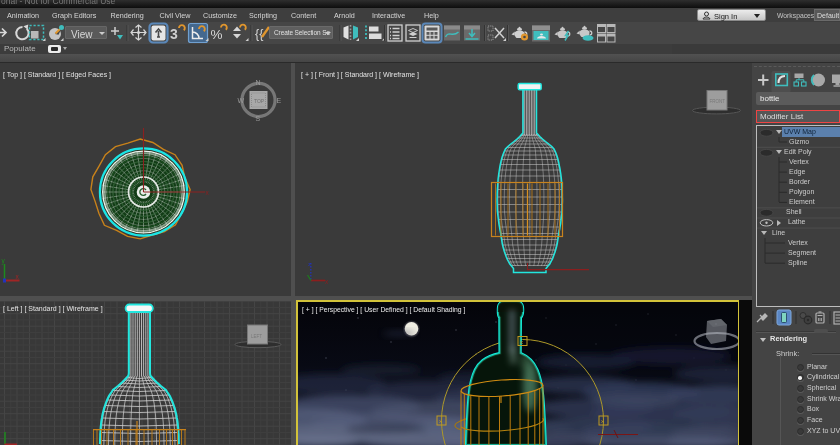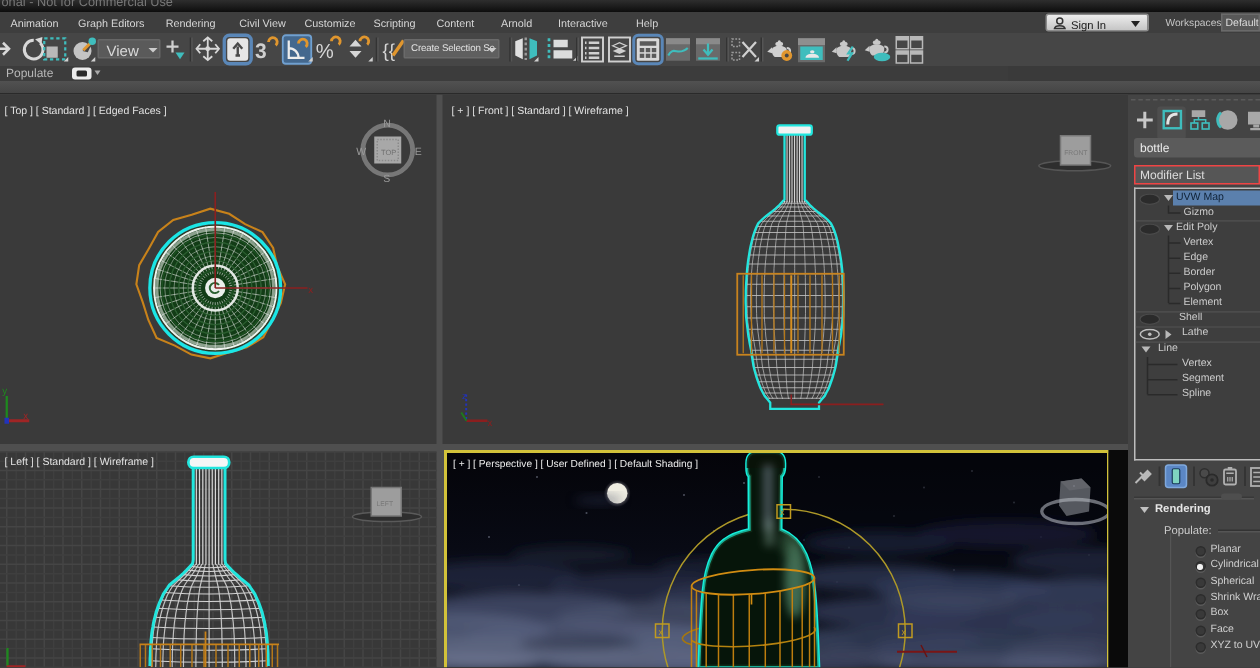--- a/index.html
+++ b/index.html
@@ -705,21 +705,21 @@
 <line x1="78" y1="2" x2="78" y2="15" stroke="#333" stroke-width="1.2"></line>
 <rect x="82" y="3" width="9" height="12" fill="none" stroke="#b0b0b0" stroke-width="1.2"></rect>
         <line x1="83.5" y1="6" x2="89" y2="6" stroke="#b0b0b0" stroke-width="1"></line>
         <line x1="83.5" y1="9" x2="89" y2="9" stroke="#b0b0b0" stroke-width="1"></line>
         <line x1="83.5" y1="12" x2="89" y2="12" stroke="#b0b0b0" stroke-width="1"></line>
 </svg>
 <div class="abs" style="left:4px;top:268px;width:80px;border-top:1px solid #383838;border-bottom:1px solid #555;"></div>
 <div class="abs" style="left:62px;top:266px;width:14px;height:4px;background:#4e4e4e;border-radius:2px;"></div>
 <div class="abs" style="left:8px;top:275px;width:0;height:0;border-left:3.5px solid transparent;border-right:3.5px solid transparent;border-top:4.5px solid #c0c0c0;"></div>
 <div class="abs" style="left:18px;top:271px;font-size:7.5px;font-weight:bold;color:#e6e6e6;">Rendering</div>
-<div class="abs" style="left:24px;top:286px;font-size:7.5px;color:#cccccc;">Populate:</div>
+<div class="abs" style="left:24px;top:286px;font-size:7.5px;color:#cccccc;">Shrink:</div>
 <div class="abs" style="left:60px;top:290px;width:28px;border-top:1px solid #333;border-bottom:1px solid #555;"></div>
 <div class="abs" style="left:27.5px;top:292px;width:1px;height:90px;background:#333;border-right:1px solid #555;"></div>
 <div class="abs" style="left:44.5px;top:300.5px;width:7px;height:7px;border-radius:50%;background:#393939;border:1px solid #2c2c2c;box-shadow:0 1px 0 #5a5a5a;"></div>
 <div class="abs" style="left:55px;top:299.5px;font-size:7px;color:#cfcfcf;white-space:nowrap;">Planar</div>
 <div class="abs" style="left:44.5px;top:311.2px;width:7px;height:7px;border-radius:50%;background:#393939;border:1px solid #2c2c2c;box-shadow:0 1px 0 #5a5a5a;"></div>
 <div class="abs" style="left:46.3px;top:313.0px;width:3.6px;height:3.6px;border-radius:50%;background:#f2f2f2;"></div>
 <div class="abs" style="left:55px;top:310.2px;font-size:7px;color:#cfcfcf;white-space:nowrap;">Cylindrical</div>
 <div class="abs" style="left:44.5px;top:321.9px;width:7px;height:7px;border-radius:50%;background:#393939;border:1px solid #2c2c2c;box-shadow:0 1px 0 #5a5a5a;"></div>
 <div class="abs" style="left:55px;top:320.9px;font-size:7px;color:#cfcfcf;white-space:nowrap;">Spherical</div>
 <div class="abs" style="left:44.5px;top:332.6px;width:7px;height:7px;border-radius:50%;background:#393939;border:1px solid #2c2c2c;box-shadow:0 1px 0 #5a5a5a;"></div>

